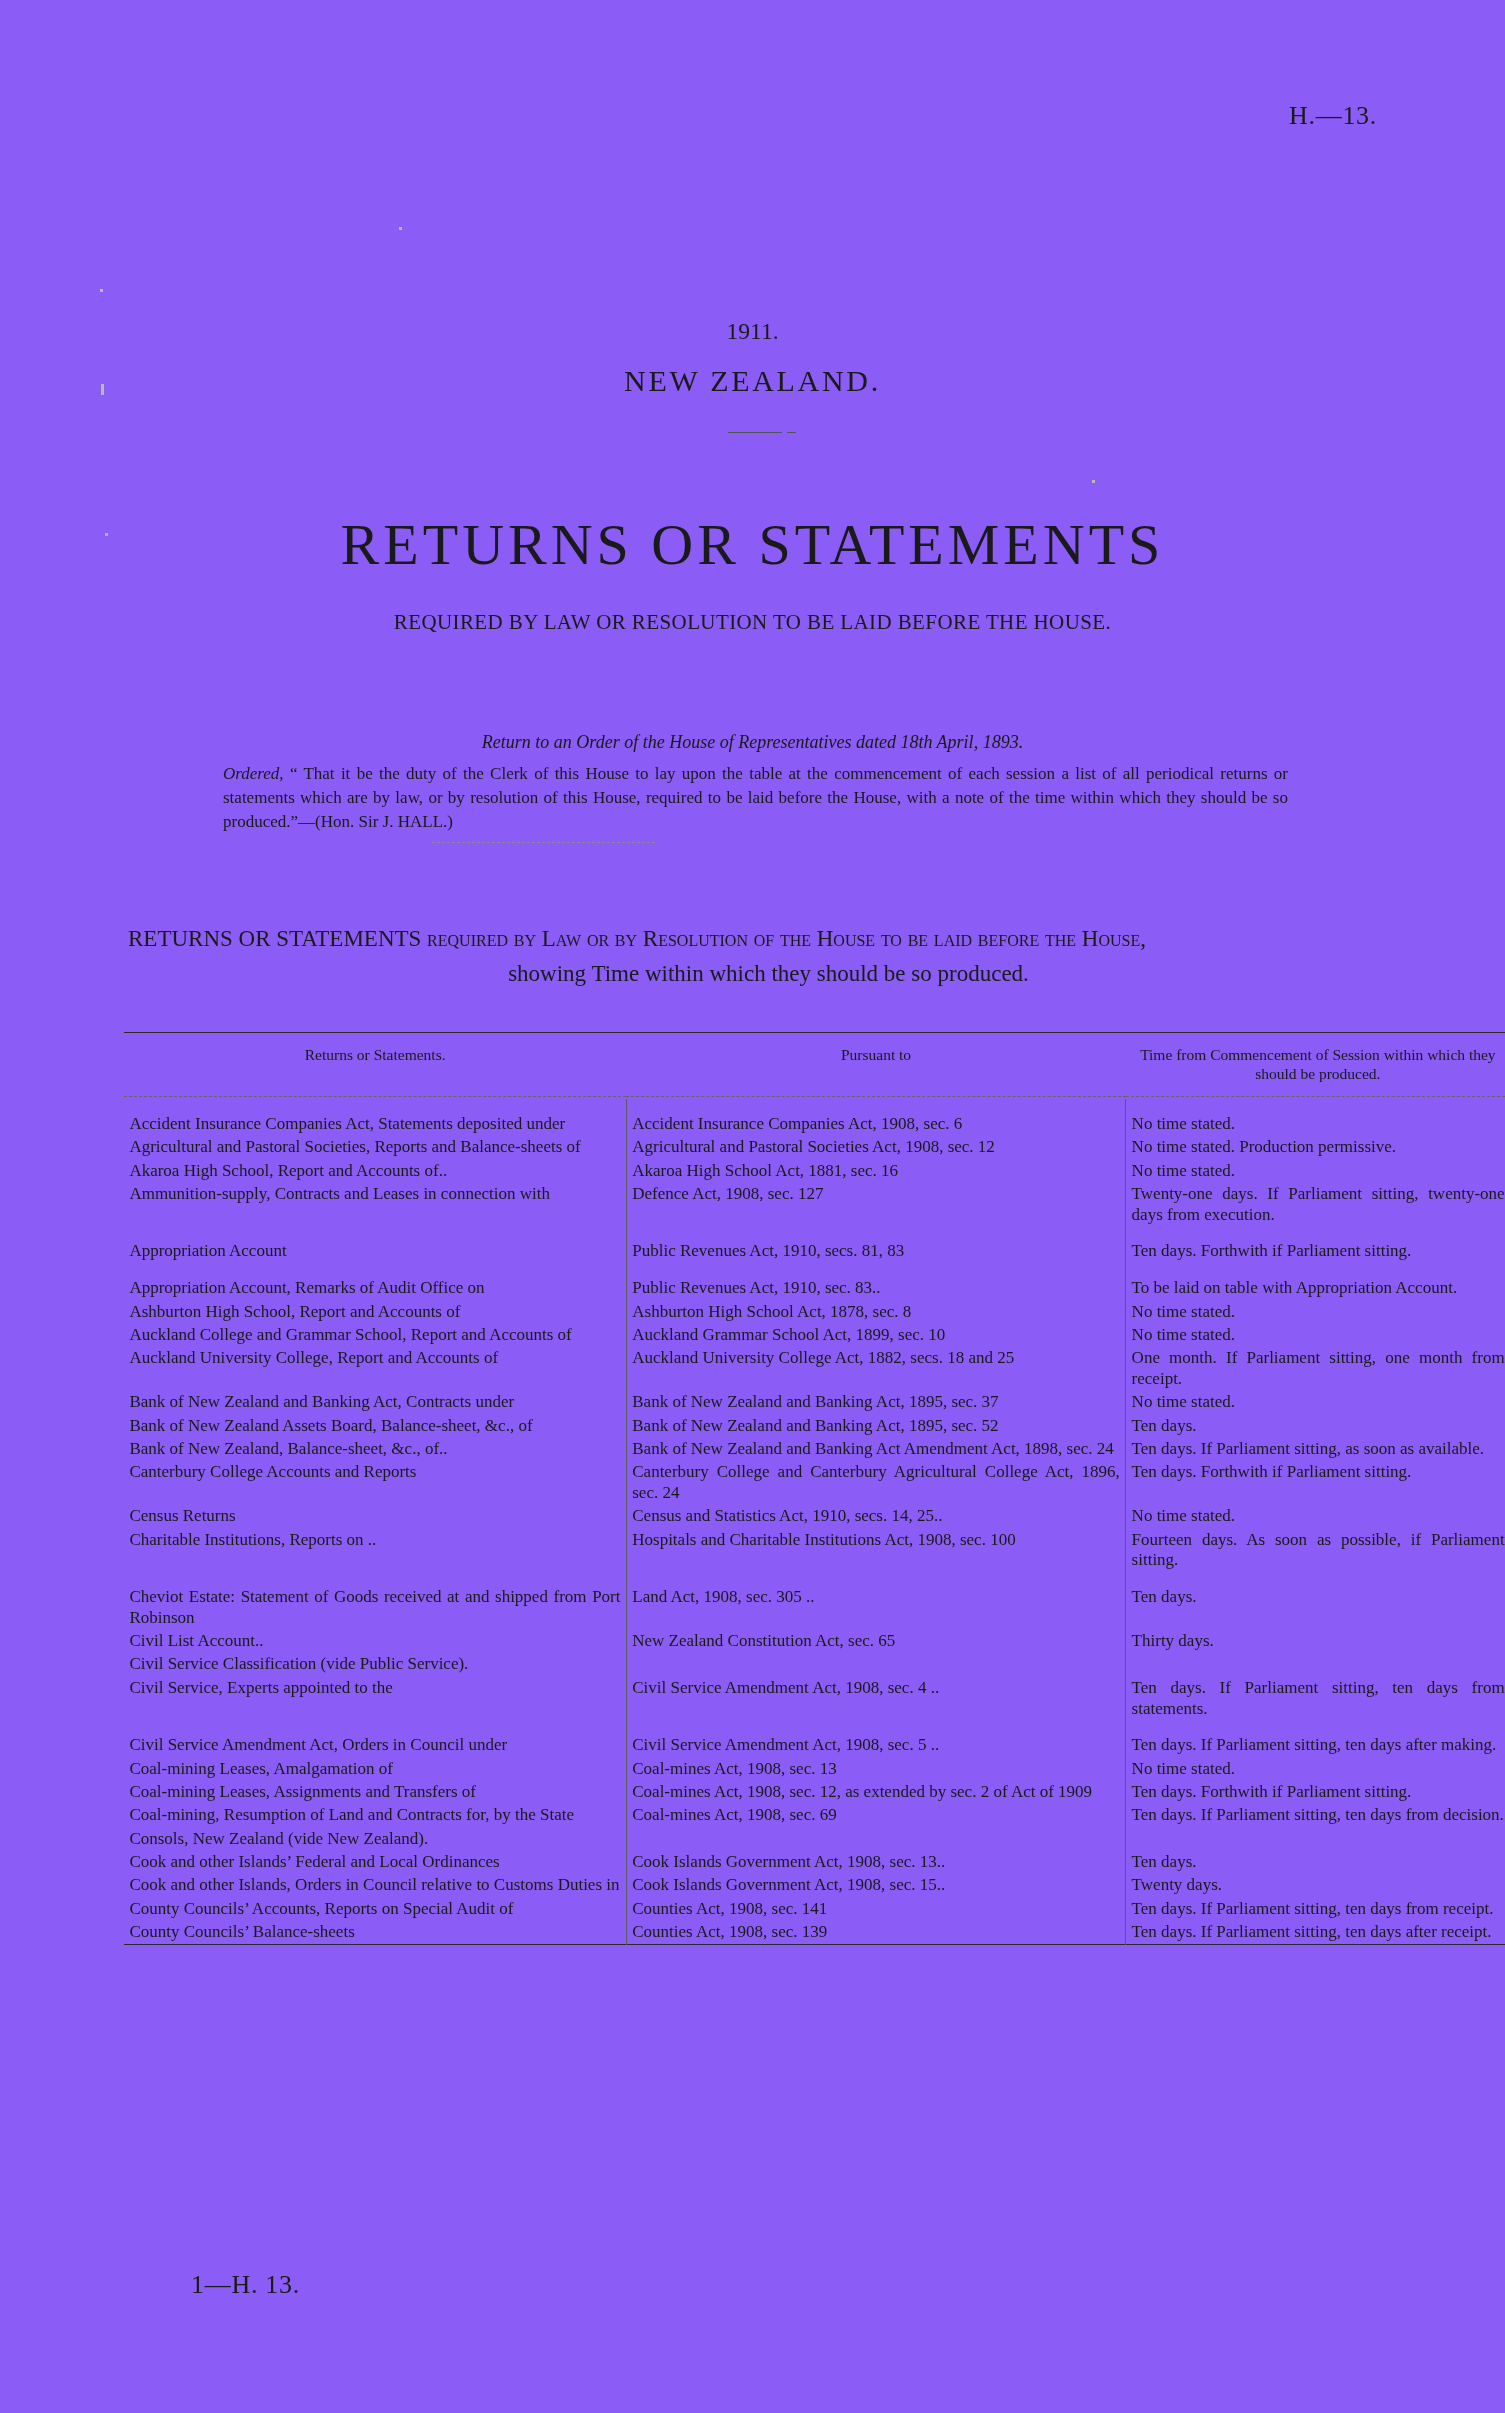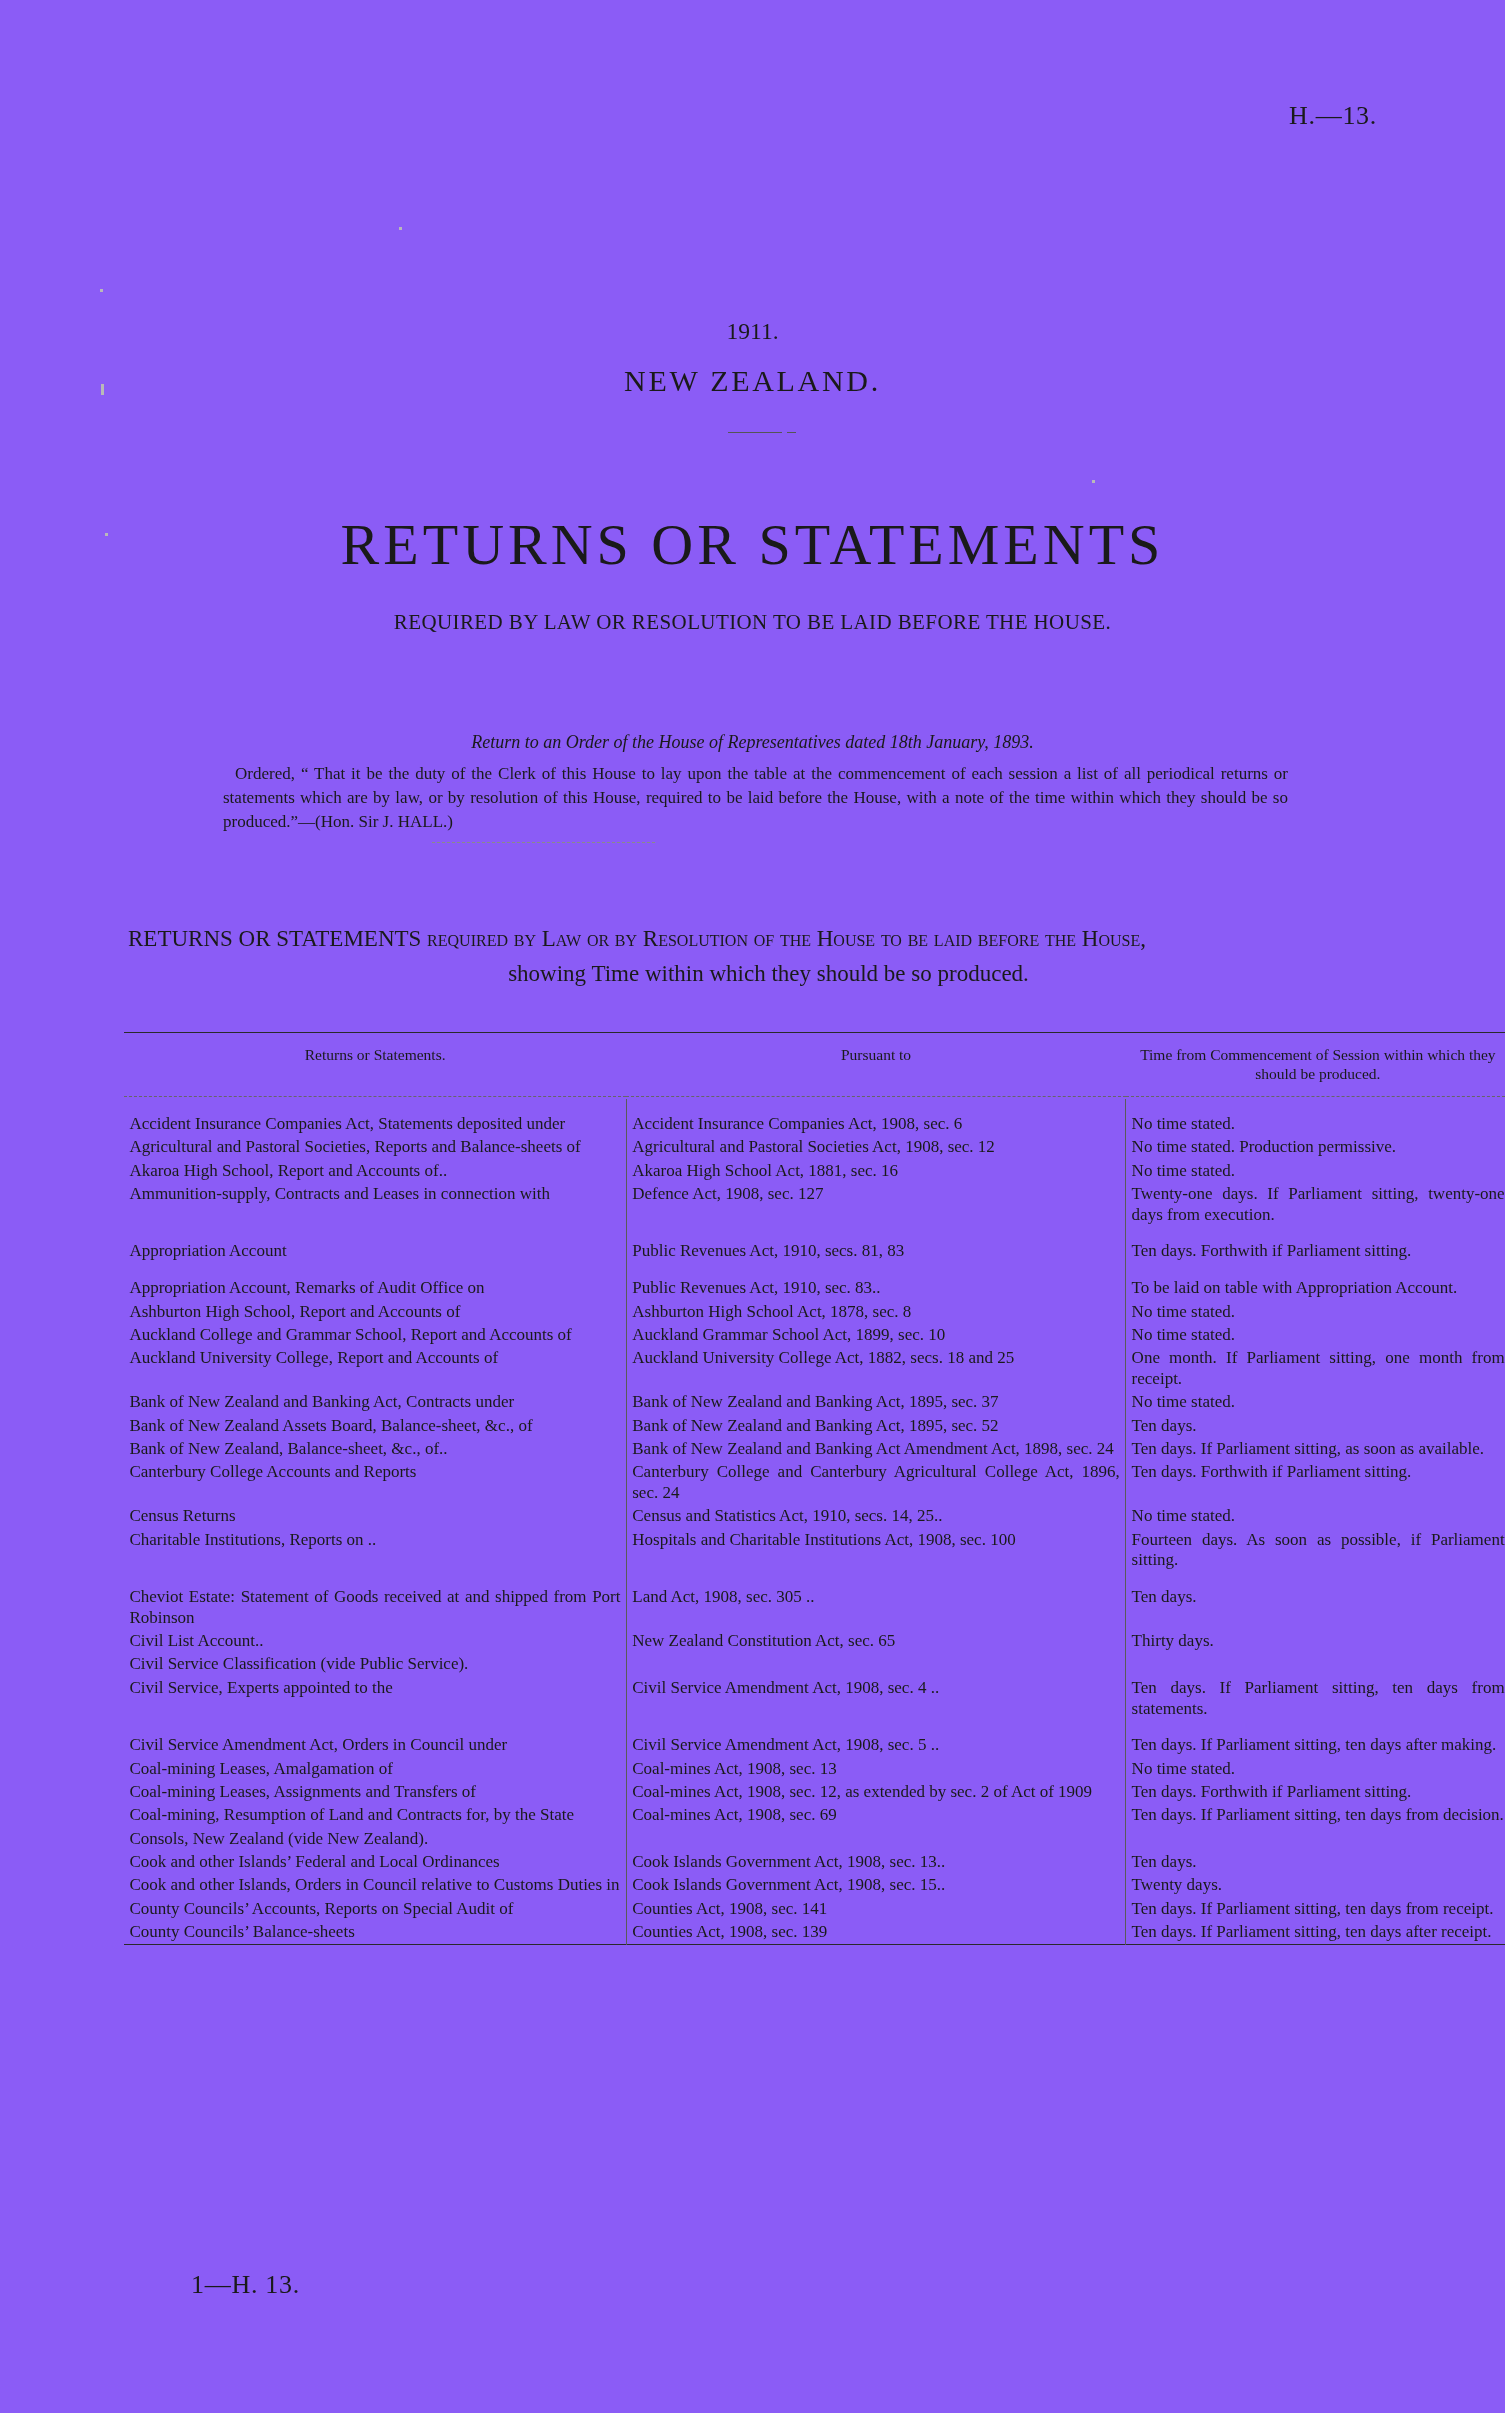--- a/index.html
+++ b/index.html
@@ -86,21 +86,21 @@
   .ordered-block {
     position: absolute;
     top: 762px;
     left: 223px;
     width: 1065px;
     font-size: 17px;
     line-height: 1.42;
     text-align: justify;
   }
   .ordered-block .lead {
-    margin-left: 12px;
+    font-style: italic;
   }
   .sc { font-variant: small-caps; }
   .rule-dash {
     position: absolute;
     top: 842px;
     left: 432px;
     width: 223px;
     border-top: 0.7px dashed #8a8a8a;
   }
   .lead-para {
@@ -200,21 +200,21 @@
 
   <div class="doc-no">H.—13.</div>
 
   <div class="year">1911.</div>
   <div class="country">NEW ZEALAND.</div>
   <div class="rule-short"></div>
 
   <h1 class="main-title">RETURNS OR STATEMENTS</h1>
   <div class="subtitle">REQUIRED BY LAW OR RESOLUTION TO BE LAID BEFORE THE HOUSE.</div>
 
-  <div class="order-ref">Return to an Order of the House of Representatives dated 18th January, 1893.</div>
+  <div class="order-ref">Return to an Order of the House of Representatives dated 18th April, 1893.</div>
 
   <div class="ordered-block">
     <span class="lead">Ordered,</span>
     <span>“ That it be the duty of the Clerk of this House to lay upon the table at the commencement of each session a list of all periodical returns or statements which are by law, or by resolution of this House, required to be laid before the House, with a note of the time within which they should be so produced.”—(Hon. Sir J. HALL.)</span>
   </div>
   <div class="rule-dash"></div>
 
   <div class="lead-para">
     <span class="sc">RETURNS OR STATEMENTS required by Law or by Resolution of the House to be laid before the House,</span>
     <span class="l2">showing Time within which they should be so produced.</span>

